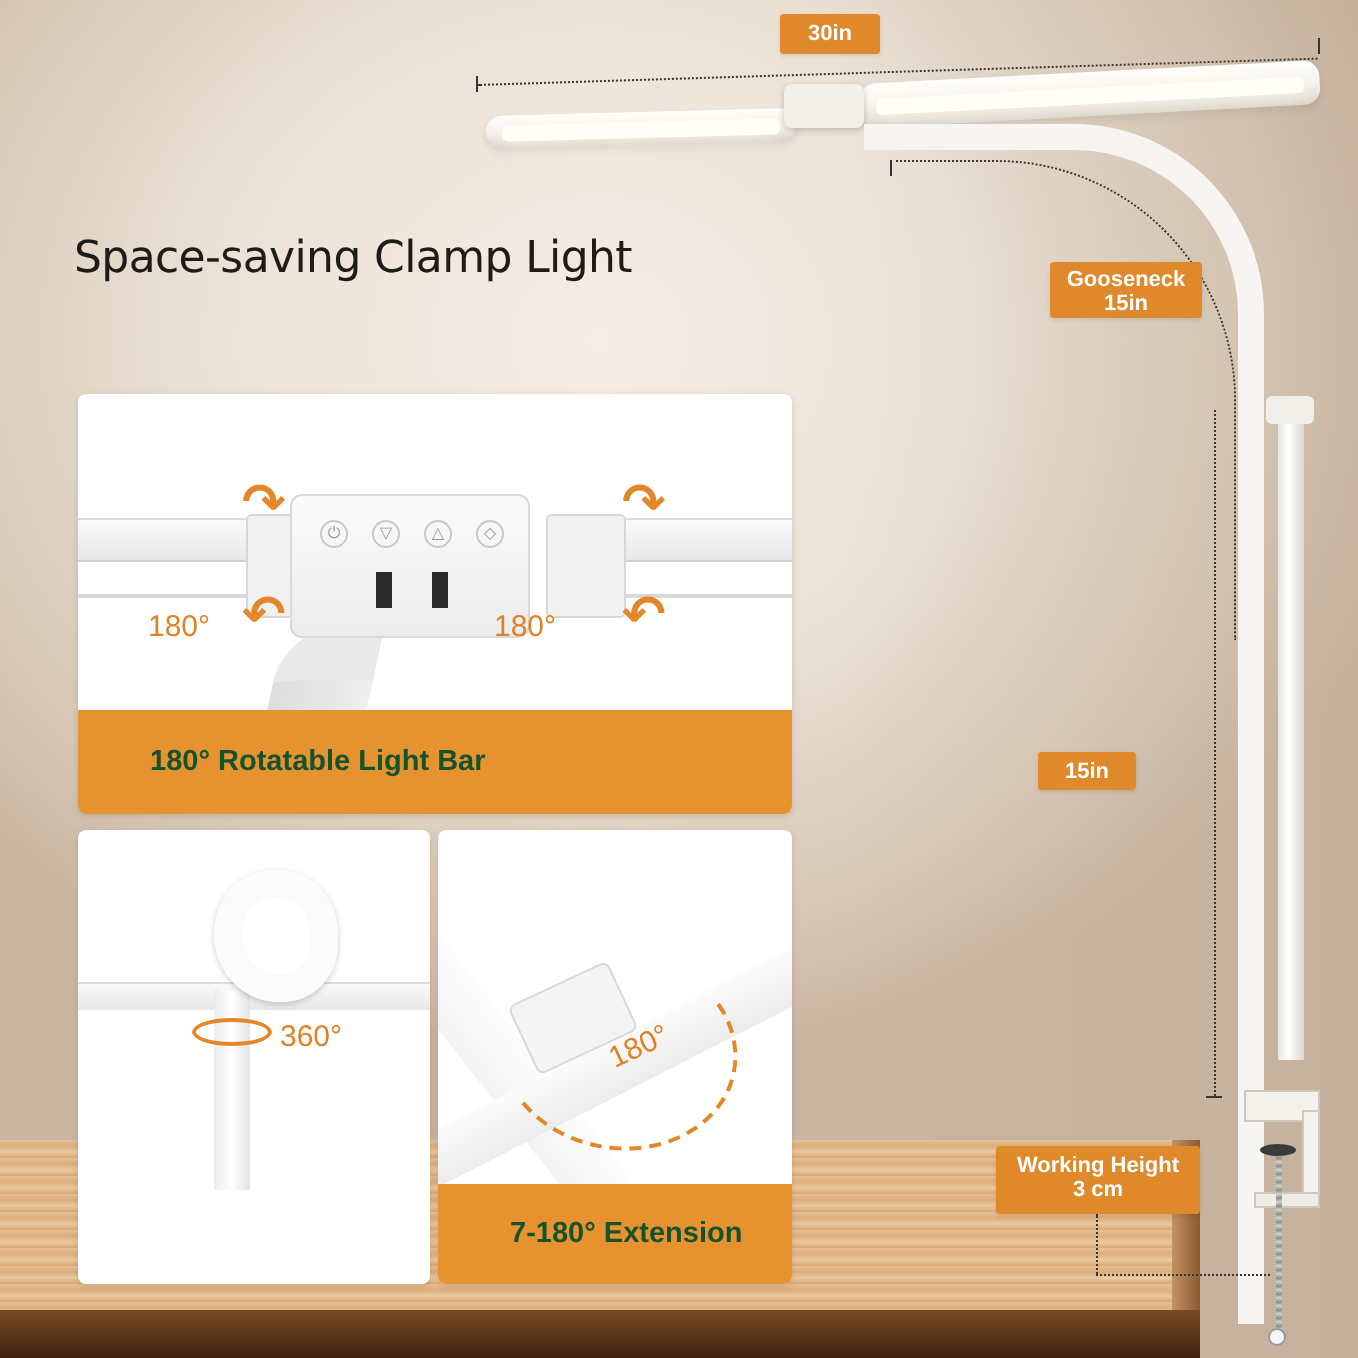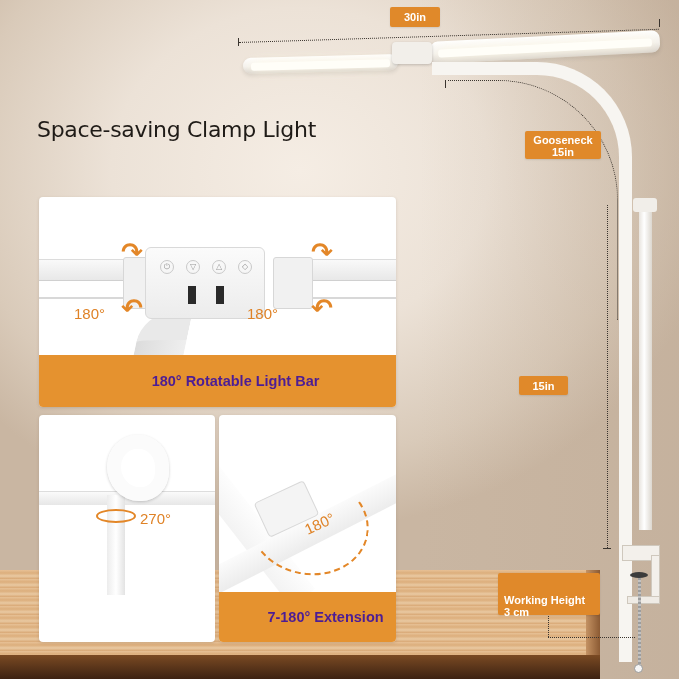--- a/index.html
+++ b/index.html
@@ -88,40 +88,40 @@
   
   .tag {
     position: absolute; background: #e0892a; color: #ffffff;
     font-family: "Liberation Sans", sans-serif; font-weight: bold;
     font-size: 11px; line-height: 12px; text-align: center; border-radius: 2px;
     padding: 3px 6px; box-shadow: 0 1px 2px rgba(0,0,0,0.1);
   }
   .tag-30 { left: 390px; top: 7px; width: 50px; height: 20px; padding-top: 4px; }
   .tag-goose { left: 481px; top: 131px; width: 76px; height: 28px; margin-left: 44px; }
   .tag-15 { left: 519px; top: 376px; width: 49px; height: 19px; padding-top: 4px; }
-  .tag-work { left: 498px; top: 573px; width: 102px; height: 34px; text-align: left; padding: 21px 6px; }
+  .tag-work { left: 498px; top: 573px; width: 102px; height: 34px; text-align: center; padding: 4px 6px; }
 
   
   .headline {
     position: absolute; left: 37px; top: 113px;
     font-family: "DejaVu Sans", sans-serif; font-size: 22px; line-height: 33px;
     color: #1f1b17; letter-spacing: -0.3px;
   }
 
   
   .panel {
     position: absolute; background: #ffffff; border-radius: 4px; overflow: hidden;
     box-shadow: 0 1px 3px rgba(120,100,80,0.25);
   }
   .panel-top { left: 39px; top: 197px; width: 357px; height: 210px; }
   .panel-bl  { left: 39px; top: 415px; width: 176px; height: 227px; }
   .panel-br  { left: 219px; top: 415px; width: 177px; height: 227px; }
   .panel-caption {
     position: absolute; left: 0; right: 0; bottom: 0; height: 50px;
-    background: #e5922f; color: #4c1d95; text-align: center;
+    background: #e5922f; color: #14532d; text-align: left;
     font-family: "Liberation Sans", sans-serif; font-weight: bold; font-size: 14.5px; line-height: 50px; padding-left: 36px;
   }
   .panel-top .panel-caption { height: 52px; line-height: 52px; bottom: 0; }
 
   
   .bar-l, .bar-r {
     position: absolute; height: 22px; background: linear-gradient(180deg, #f9f9f9, #e8e8e8);
     border-top: 1px solid #dcdcdc; border-bottom: 1px solid #d0d0d0;
   }
   .bar-l { left: 0; top: 62px; width: 120px; }
@@ -246,21 +246,21 @@
   <div class="deg-label" style="left:35px; top:108px;">180°</div>
   <div class="deg-label" style="left:208px; top:108px;">180°</div>
   <div class="panel-caption">180° Rotatable Light Bar</div>
 </div>
 
 <div class="panel panel-bl">
   <div class="hbar"></div>
   <div class="vpole"></div>
   <div class="loop"></div>
   <div class="swivel"></div>
-  <div class="deg-label" style="left:101px; top:95px;">270°</div>
+  <div class="deg-label" style="left:101px; top:95px;">360°</div>
 </div>
 
 <div class="panel panel-br">
   <div class="xbar-2"></div>
   <div class="xbar-1"></div>
   <div class="xbox"></div>
   <div class="arc-180"></div>
   <div class="deg-label" style="left:85px; top:100px; transform:rotate(-25deg);">180°</div>
   <div class="panel-caption">7-180° Extension</div>
 </div>

